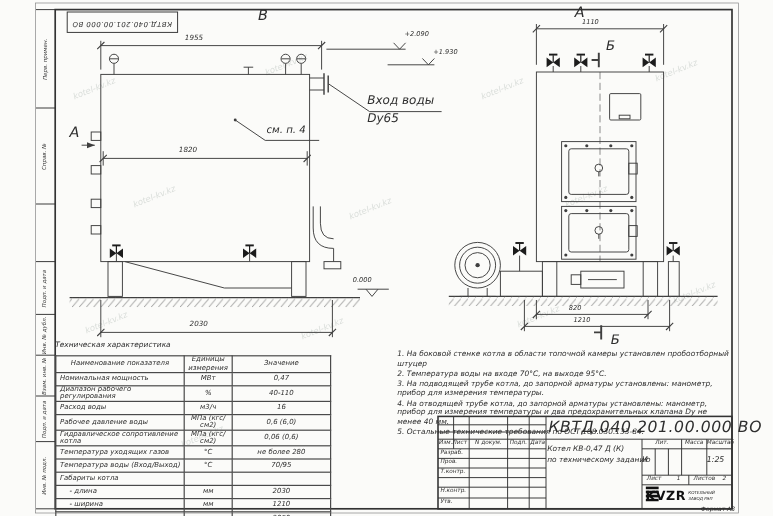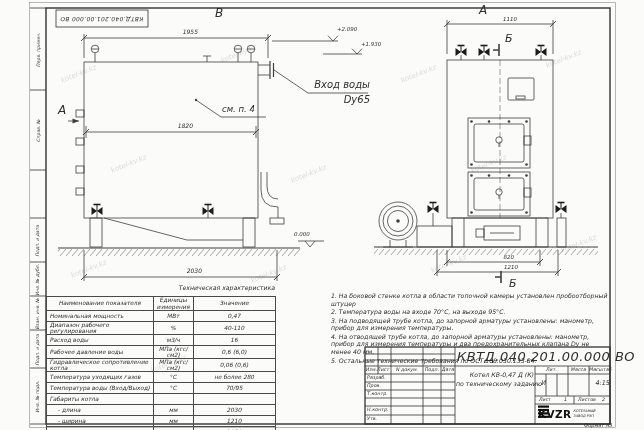--- a/index.html
+++ b/index.html
@@ -1,20 +1,20 @@
 <!DOCTYPE html>
 <html><head>
 <meta charset="utf-8">
 <style>
   html,body{margin:0;padding:0;background:#ffffff;}
   .sheet{position:relative;width:644px;height:430px;background:#fbfbf9;overflow:hidden;
          font-family:"DejaVu Sans",sans-serif;color:#2e2e2e;}
   svg{position:absolute;left:0;top:0;}
   .t{position:absolute;font-style:italic;color:#2e2e2e;white-space:nowrap;line-height:1.1;}
-  .c{text-align:right;}
+  .c{text-align:left;}
   .wm{position:absolute;font-size:7px;font-style:italic;color:rgba(140,152,146,.30);
       transform:rotate(-22deg);white-space:nowrap;pointer-events:none;}
   .mcell{position:absolute;left:30px;width:16px;display:flex;align-items:center;justify-content:center;}
   .mcell span{transform:rotate(-90deg);font-size:4.6px;font-style:italic;white-space:nowrap;color:#3a3a3a;}
   .stamp{position:absolute;left:56px;top:10px;width:92px;height:17px;display:flex;
          align-items:center;justify-content:center;}
   .stamp span{transform:rotate(180deg);font-size:5.8px;font-style:italic;letter-spacing:.4px;}
   table.spec{position:absolute;left:46px;top:296px;border-collapse:collapse;table-layout:fixed;
              font-size:5.8px;font-style:italic;color:#2e2e2e;}
   table.spec th,table.spec td{border:1px solid #4a4a4a;padding:0 1px;height:10px;
@@ -356,21 +356,21 @@
   <div class="tb-label" style="left:367px;top:383px">Пров.</div>
   <div class="tb-label" style="left:367px;top:391px">Т.контр.</div>
   <div class="tb-label" style="left:367px;top:407px">Н.контр.</div>
   <div class="tb-label" style="left:367px;top:416px">Утв.</div>
   <div class="t c" style="left:456px;top:372px;width:78px;font-size:6.2px">Котел КВ-0,47 Д (К)</div>
   <div class="t c" style="left:456px;top:381px;width:78px;font-size:6.2px">по техническому заданию</div>
   <div class="tb-label" style="left:535px;top:367px;width:33px;text-align:center">Лит.</div>
   <div class="tb-label" style="left:568px;top:367px;width:21px;text-align:center">Масса</div>
   <div class="tb-label" style="left:589px;top:367px;width:21px;text-align:center">Масштаб</div>
   <div class="t c" style="left:535px;top:380px;width:11px;font-size:6.5px">И</div>
-  <div class="t c" style="left:589px;top:380px;width:21px;font-size:6.5px">4:15</div>
+  <div class="t c" style="left:589px;top:380px;width:21px;font-size:6.5px">1:25</div>
   <div class="tb-label" style="left:539px;top:397px">Лист</div>
   <div class="tb-label" style="left:564px;top:397px">1</div>
   <div class="tb-label" style="left:578px;top:397px">Листов</div>
   <div class="tb-label" style="left:602px;top:397px">2</div>
 
   <div class="logo">
     <svg width="11" height="13" viewBox="0 0 11 13">
       <g fill="#101010">
         <rect x="0" y="0.5" width="11" height="2.2"></rect>
         <rect x="0" y="3.9" width="11" height="2.2"></rect>

